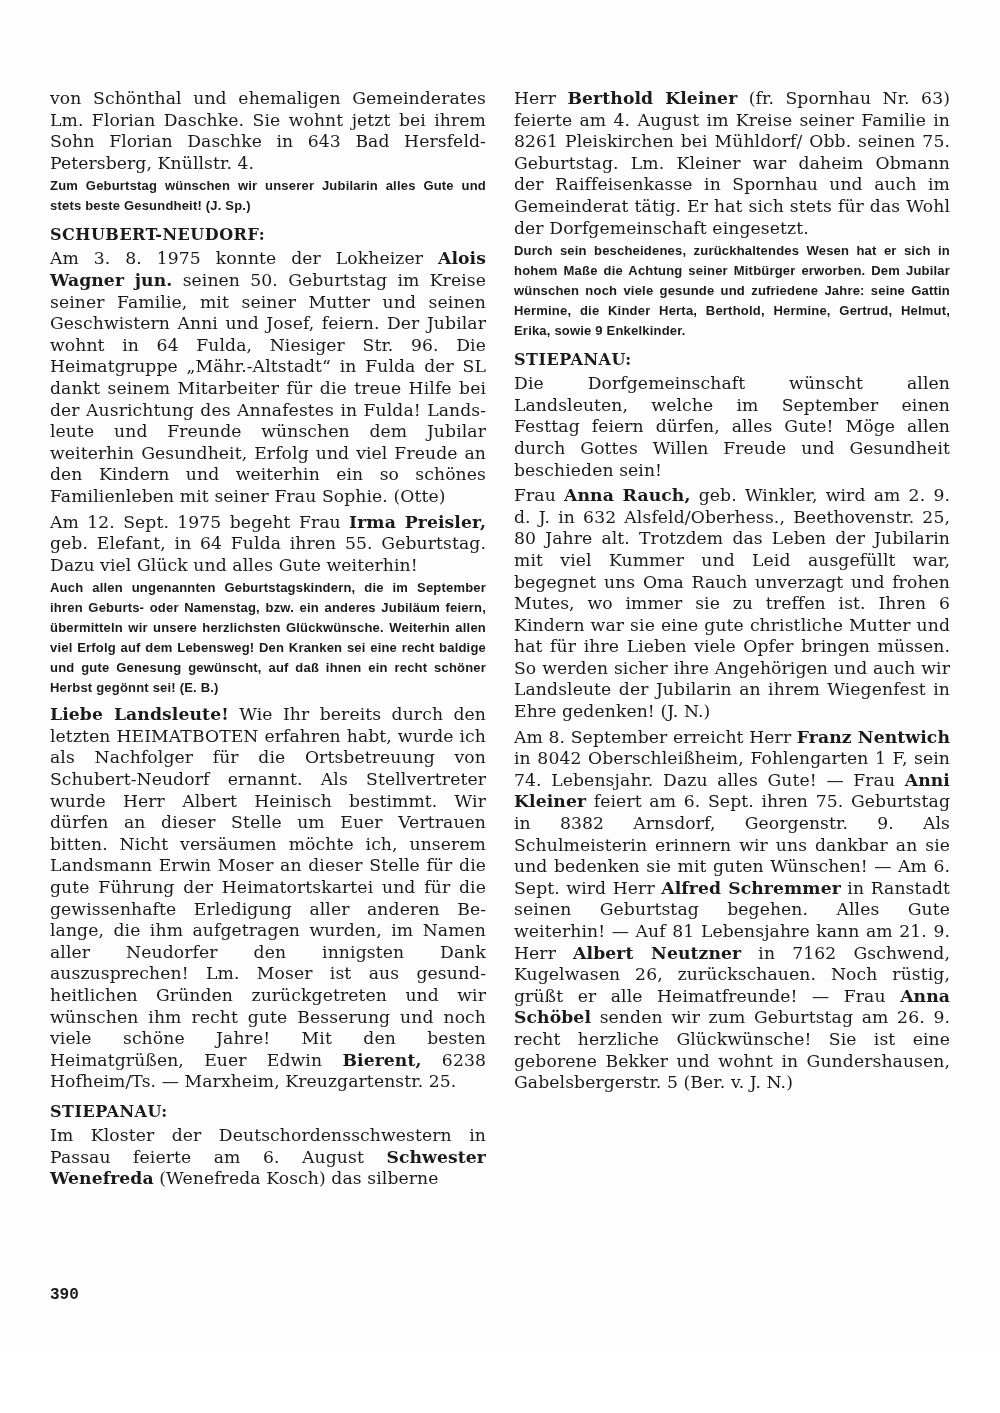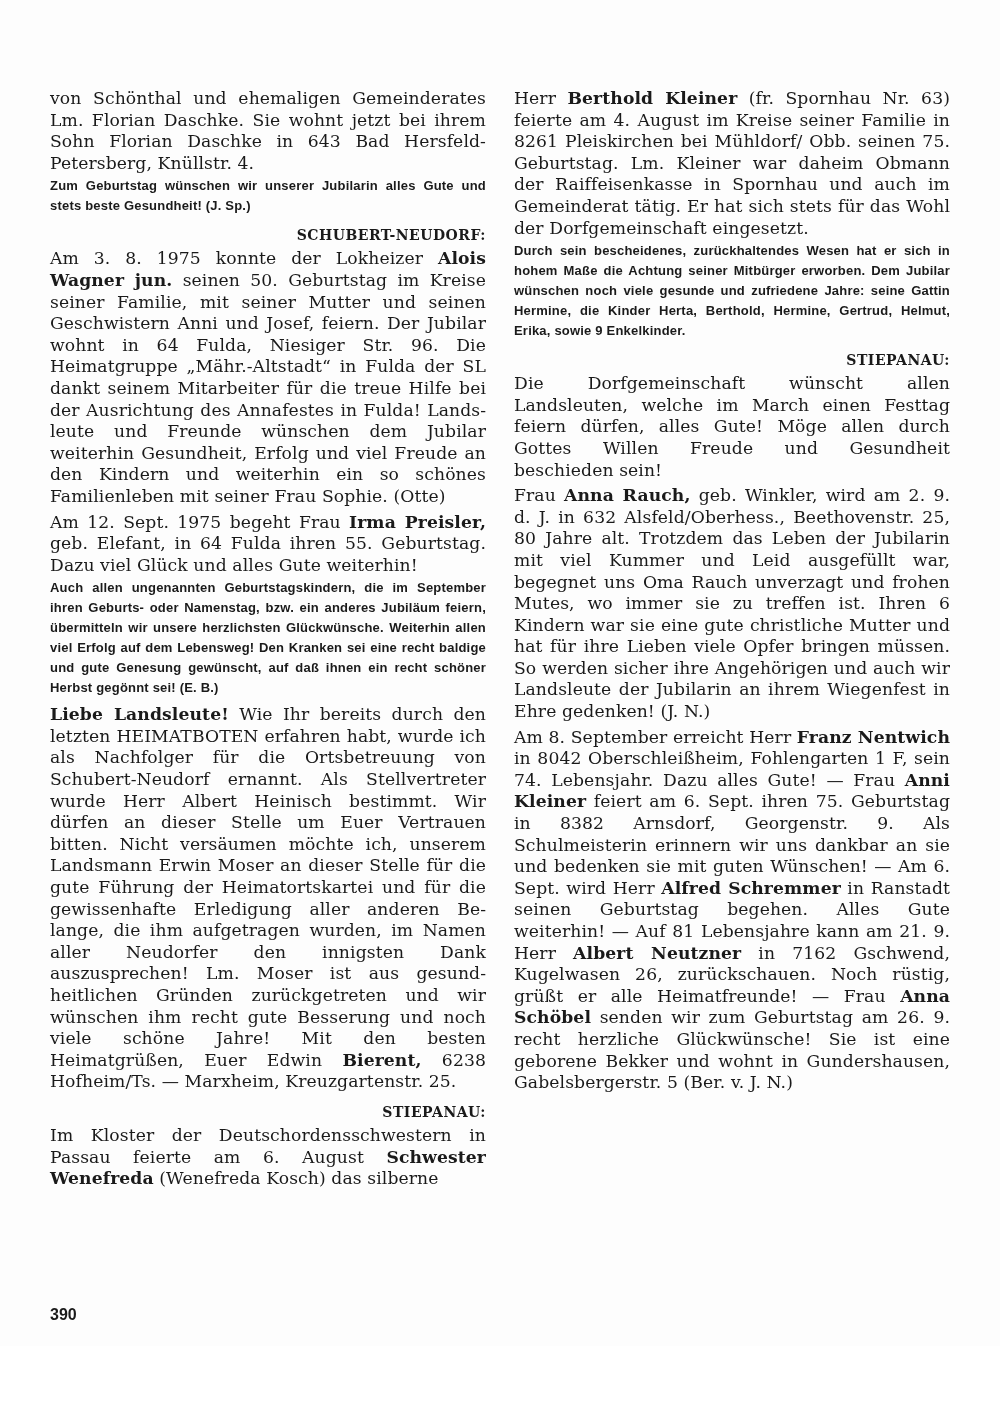--- a/index.html
+++ b/index.html
@@ -3,23 +3,23 @@
 <meta charset="utf-8">
 <style>
   html, body { margin: 0; padding: 0; background: #ffffff; }
   body { width: 1000px; height: 1413px; position: relative; overflow: hidden; color: #1a1a1a; }
   .page { position: absolute; left: 0; top: 0; width: 1000px; height: 1346px; background: #fdfdfd; }
   .col { position: absolute; top: 88px; width: 436px; }
   .col.left { left: 50px; }
   .col.right { left: 514px; }
   .p { font-family: "DejaVu Serif", "Liberation Serif", serif; font-size: 17.2px; line-height: 21.6px; text-align: justify; margin: 0 0 4px 0; hyphens: manual; letter-spacing: 0.1px; }
   .small { font-family: "Liberation Sans", "DejaVu Sans", sans-serif; font-size: 13px; line-height: 20px; text-align: justify; margin: -2px 0 6px 0; font-weight: 600; letter-spacing: 0.2px; }
-  .head { font-family: "DejaVu Serif", "Liberation Serif", serif; font-weight: bold; font-size: 14px; line-height: 22px; margin: 8px 0 2px 0; letter-spacing: 0.5px; text-align: right; }
+  .head { font-family: "DejaVu Serif", "Liberation Serif", serif; font-weight: bold; font-size: 16px; line-height: 22px; margin: 8px 0 2px 0; letter-spacing: 0.5px; }
   b { font-weight: bold; }
-  .pagenum { position: absolute; left: 50px; top: 1286px; font-family: Liberation Sans, sans-serif; font-weight: bold; font-size: 16px; margin-top: 20px; }
+  .pagenum { position: absolute; left: 50px; top: 1286px; font-family: Liberation Mono, monospace; font-weight: bold; font-size: 16px; }
 </style>
 </head>
 <body>
 
 <div class="page">
 
   <div class="col left">
     <p class="p">von Schönthal und ehemaligen Gemeinde­rates Lm. Florian Daschke. Sie wohnt jetzt bei ihrem Sohn Florian Daschke in 643 Bad Hersfeld-Petersberg, Knüllstr. 4.</p>
     <p class="small">Zum Geburtstag wünschen wir unserer Jubilarin alles Gute und stets beste Gesundheit! (J. Sp.)</p>
 
@@ -34,21 +34,21 @@
     <div class="head">STIEPANAU:</div>
     <p class="p"><span>Im Kloster der Deutschordensschwestern in Passau feierte am 6. August </span><b>Schwester Wenefreda</b><span> (Wenefreda Kosch) das silberne</span></p>
   </div>
 
   <div class="col right">
 
     <p class="p"><span>Herr </span><b>Berthold Kleiner</b><span> (fr. Spornhau Nr. 63) feierte am 4. August im Kreise seiner Fa­milie in 8261 Pleiskirchen bei Mühldorf/ Obb. seinen 75. Geburtstag. Lm. Kleiner war daheim Obmann der Raiffeisenkasse in Spornhau und auch im Gemeinderat tä­tig. Er hat sich stets für das Wohl der Dorfgemeinschaft eingesetzt.</span></p>
     <p class="small">Durch sein bescheidenes, zurückhaltendes Wesen hat er sich in hohem Maße die Achtung seiner Mitbürger erworben. Dem Jubilar wünschen noch viele gesunde und zufriedene Jahre: seine Gattin Hermine, die Kinder Herta, Berthold, Hermine, Gertrud, Helmut, Erika, sowie 9 Enkelkinder.</p>
 
     <div class="head">STIEPANAU:</div>
-    <p class="p">Die Dorfgemeinschaft wünscht allen Landsleuten, welche im March einen Festtag feiern dürfen, alles Gute! Möge allen durch Gottes Willen Freude und Ge­sundheit beschieden sein!</p>
+    <p class="p">Die Dorfgemeinschaft wünscht allen Landsleuten, welche im September einen Festtag feiern dürfen, alles Gute! Möge allen durch Gottes Willen Freude und Ge­sundheit beschieden sein!</p>
 
     <p class="p"><span>Frau </span><b>Anna Rauch,</b><span> geb. Winkler, wird am 2. 9. d. J. in 632 Alsfeld/Oberhess., Beet­hovenstr. 25, 80 Jahre alt. Trotzdem das Leben der Jubilarin mit viel Kummer und Leid ausgefüllt war, begegnet uns Oma Rauch unverzagt und frohen Mutes, wo im­mer sie zu treffen ist. Ihren 6 Kindern war sie eine gute christliche Mutter und hat für ihre Lieben viele Opfer bringen müssen. So werden sicher ihre Angehörigen und auch wir Landsleute der Jubilarin an ihrem Wiegenfest in Ehre gedenken! (J. N.)</span></p>
 
     <p class="p"><span>Am 8. September erreicht Herr </span><b>Franz Nentwich</b><span> in 8042 Oberschleißheim, Foh­lengarten 1 F, sein 74. Lebensjahr. Dazu alles Gute! — Frau </span><b>Anni Kleiner</b><span> feiert am 6. Sept. ihren 75. Geburtstag in 8382 Arns­dorf, Georgenstr. 9. Als Schulmeisterin er­innern wir uns dankbar an sie und beden­ken sie mit guten Wünschen! — Am 6. Sept. wird Herr </span><b>Alfred Schremmer</b><span> in Ran­stadt seinen Geburtstag begehen. Alles Gute weiterhin! — Auf 81 Lebensjahre kann am 21. 9. Herr </span><b>Albert Neutzner</b><span> in 7162 Gschwend, Kugelwasen 26, zurück­schauen. Noch rüstig, grüßt er alle Heimat­freunde! — Frau </span><b>Anna Schöbel</b><span> senden wir zum Geburtstag am 26. 9. recht herzliche Glückwünsche! Sie ist eine geborene Bek­ker und wohnt in Gundershausen, Gabels­bergerstr. 5 (Ber. v. J. N.)</span></p>
   </div>
 
   <div class="pagenum">390</div>
 </div>
 
 </body></html>

